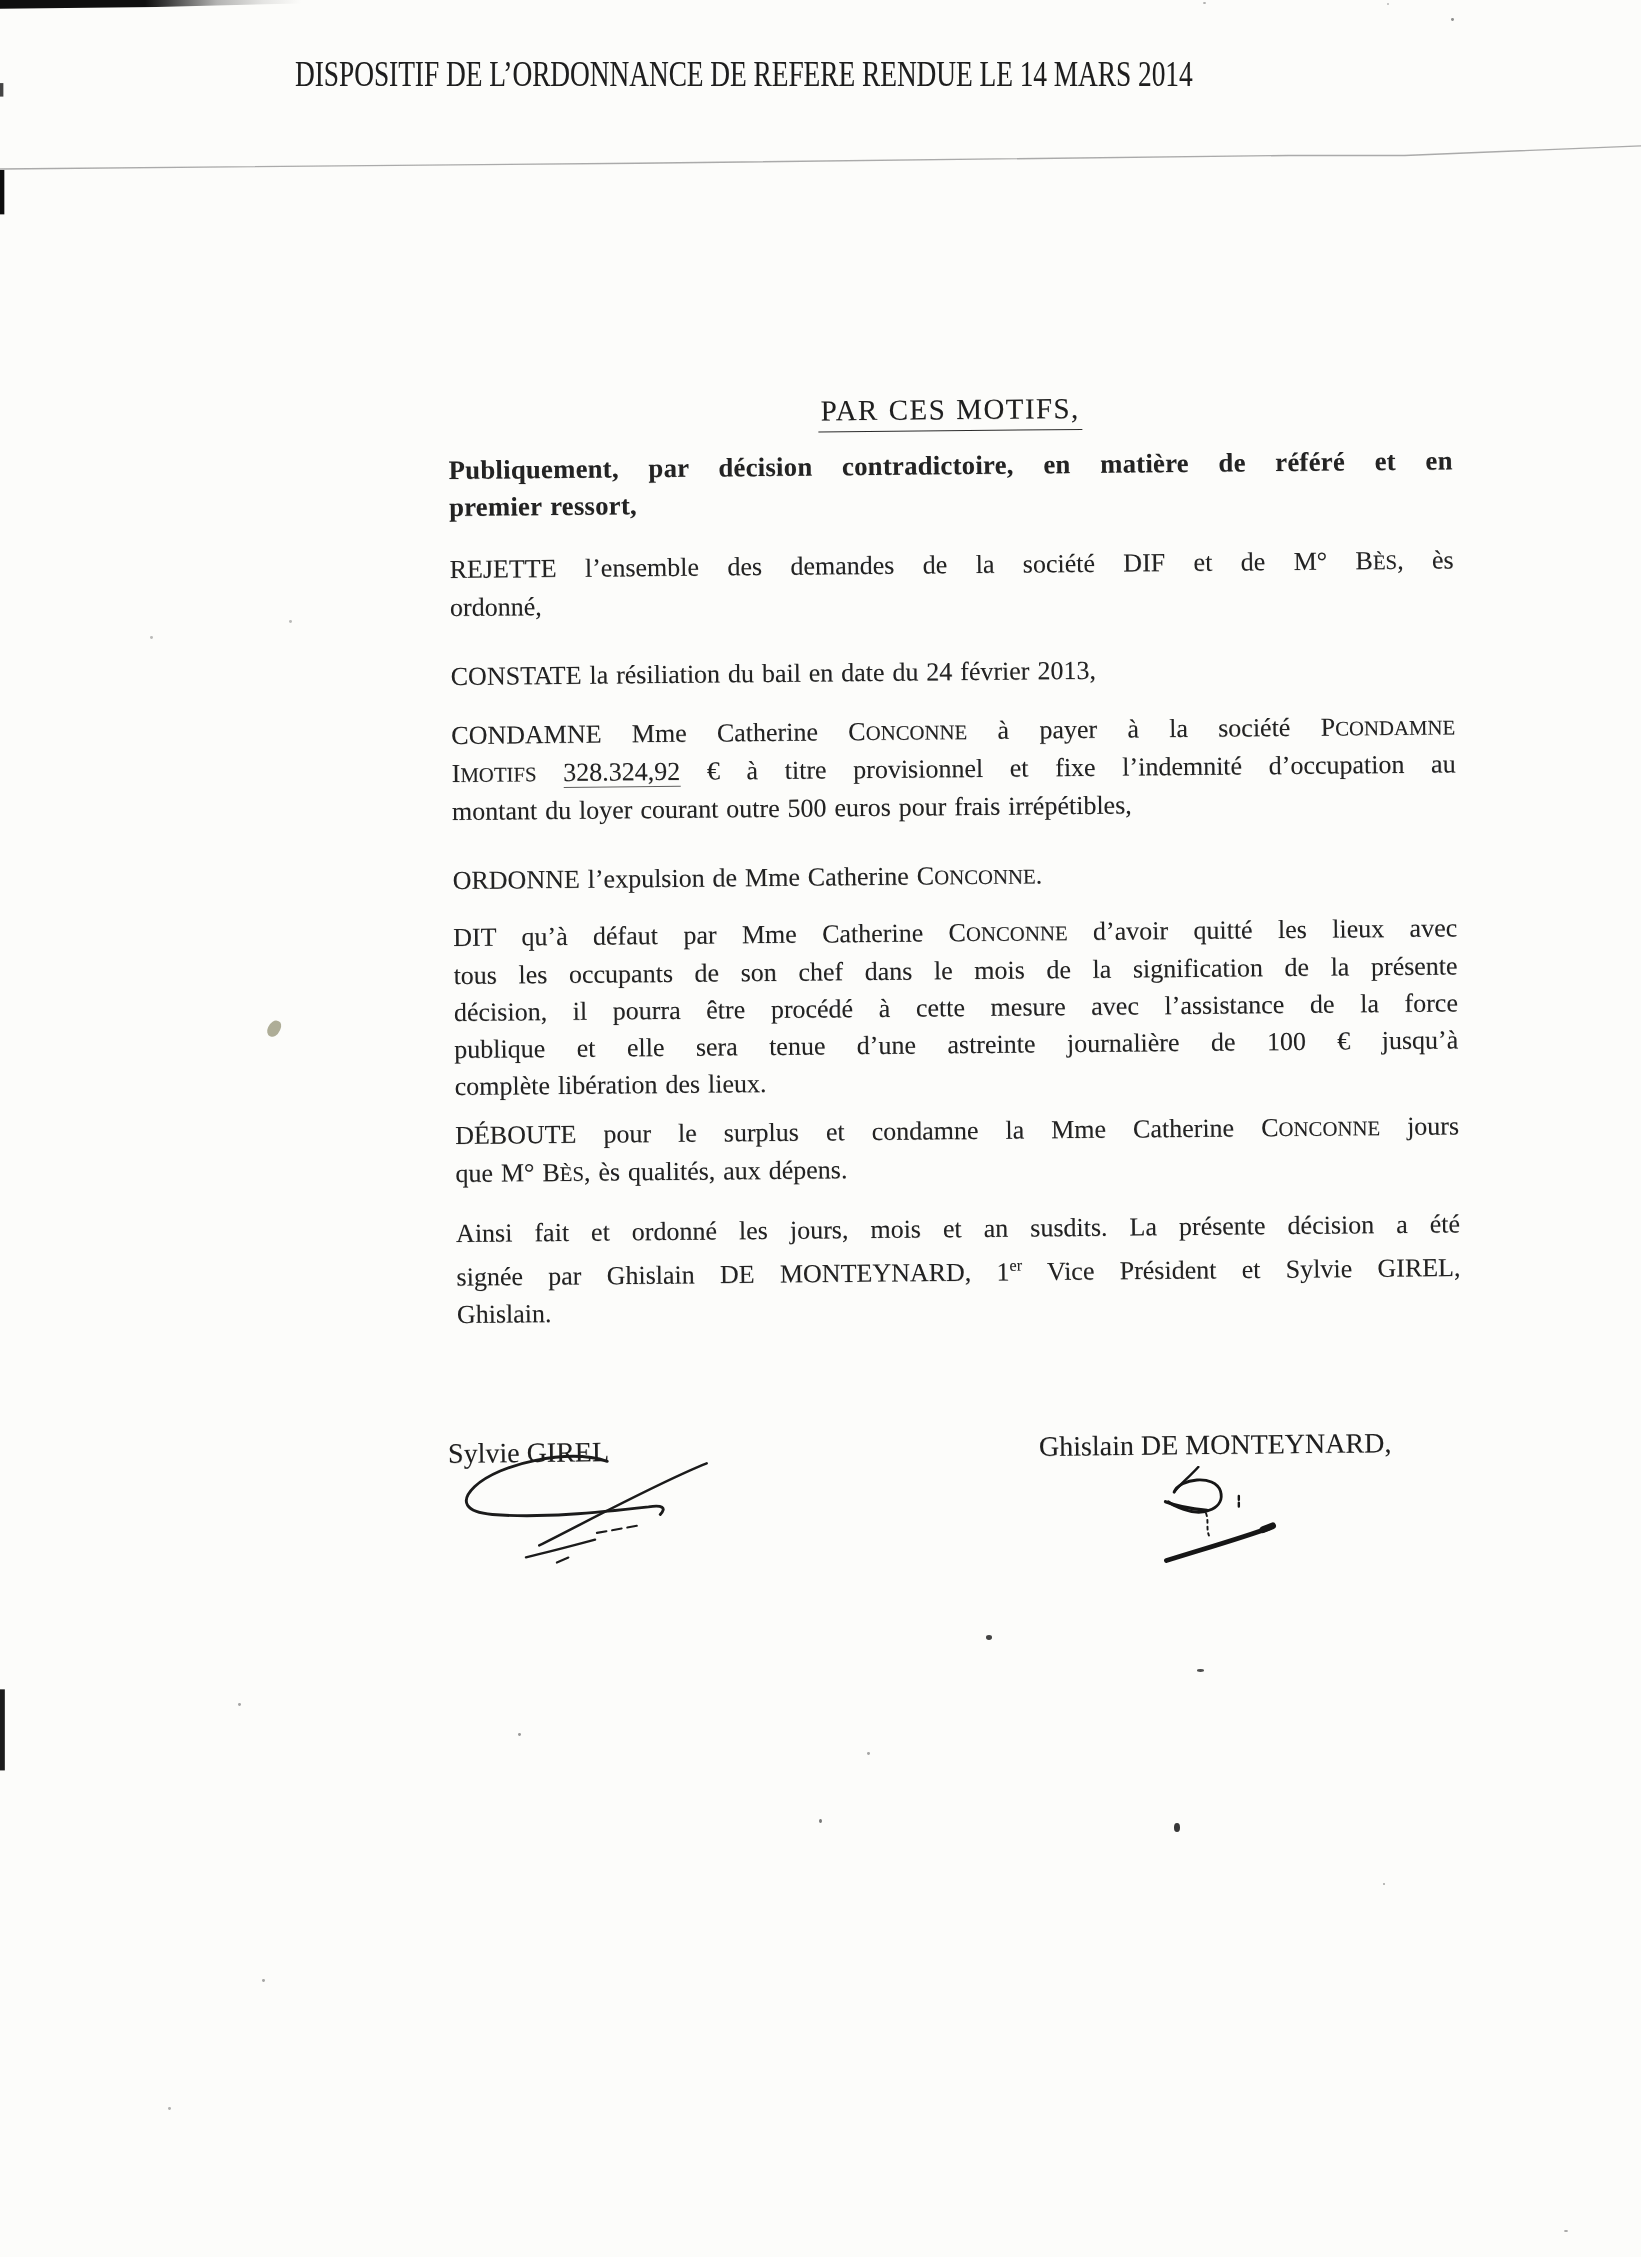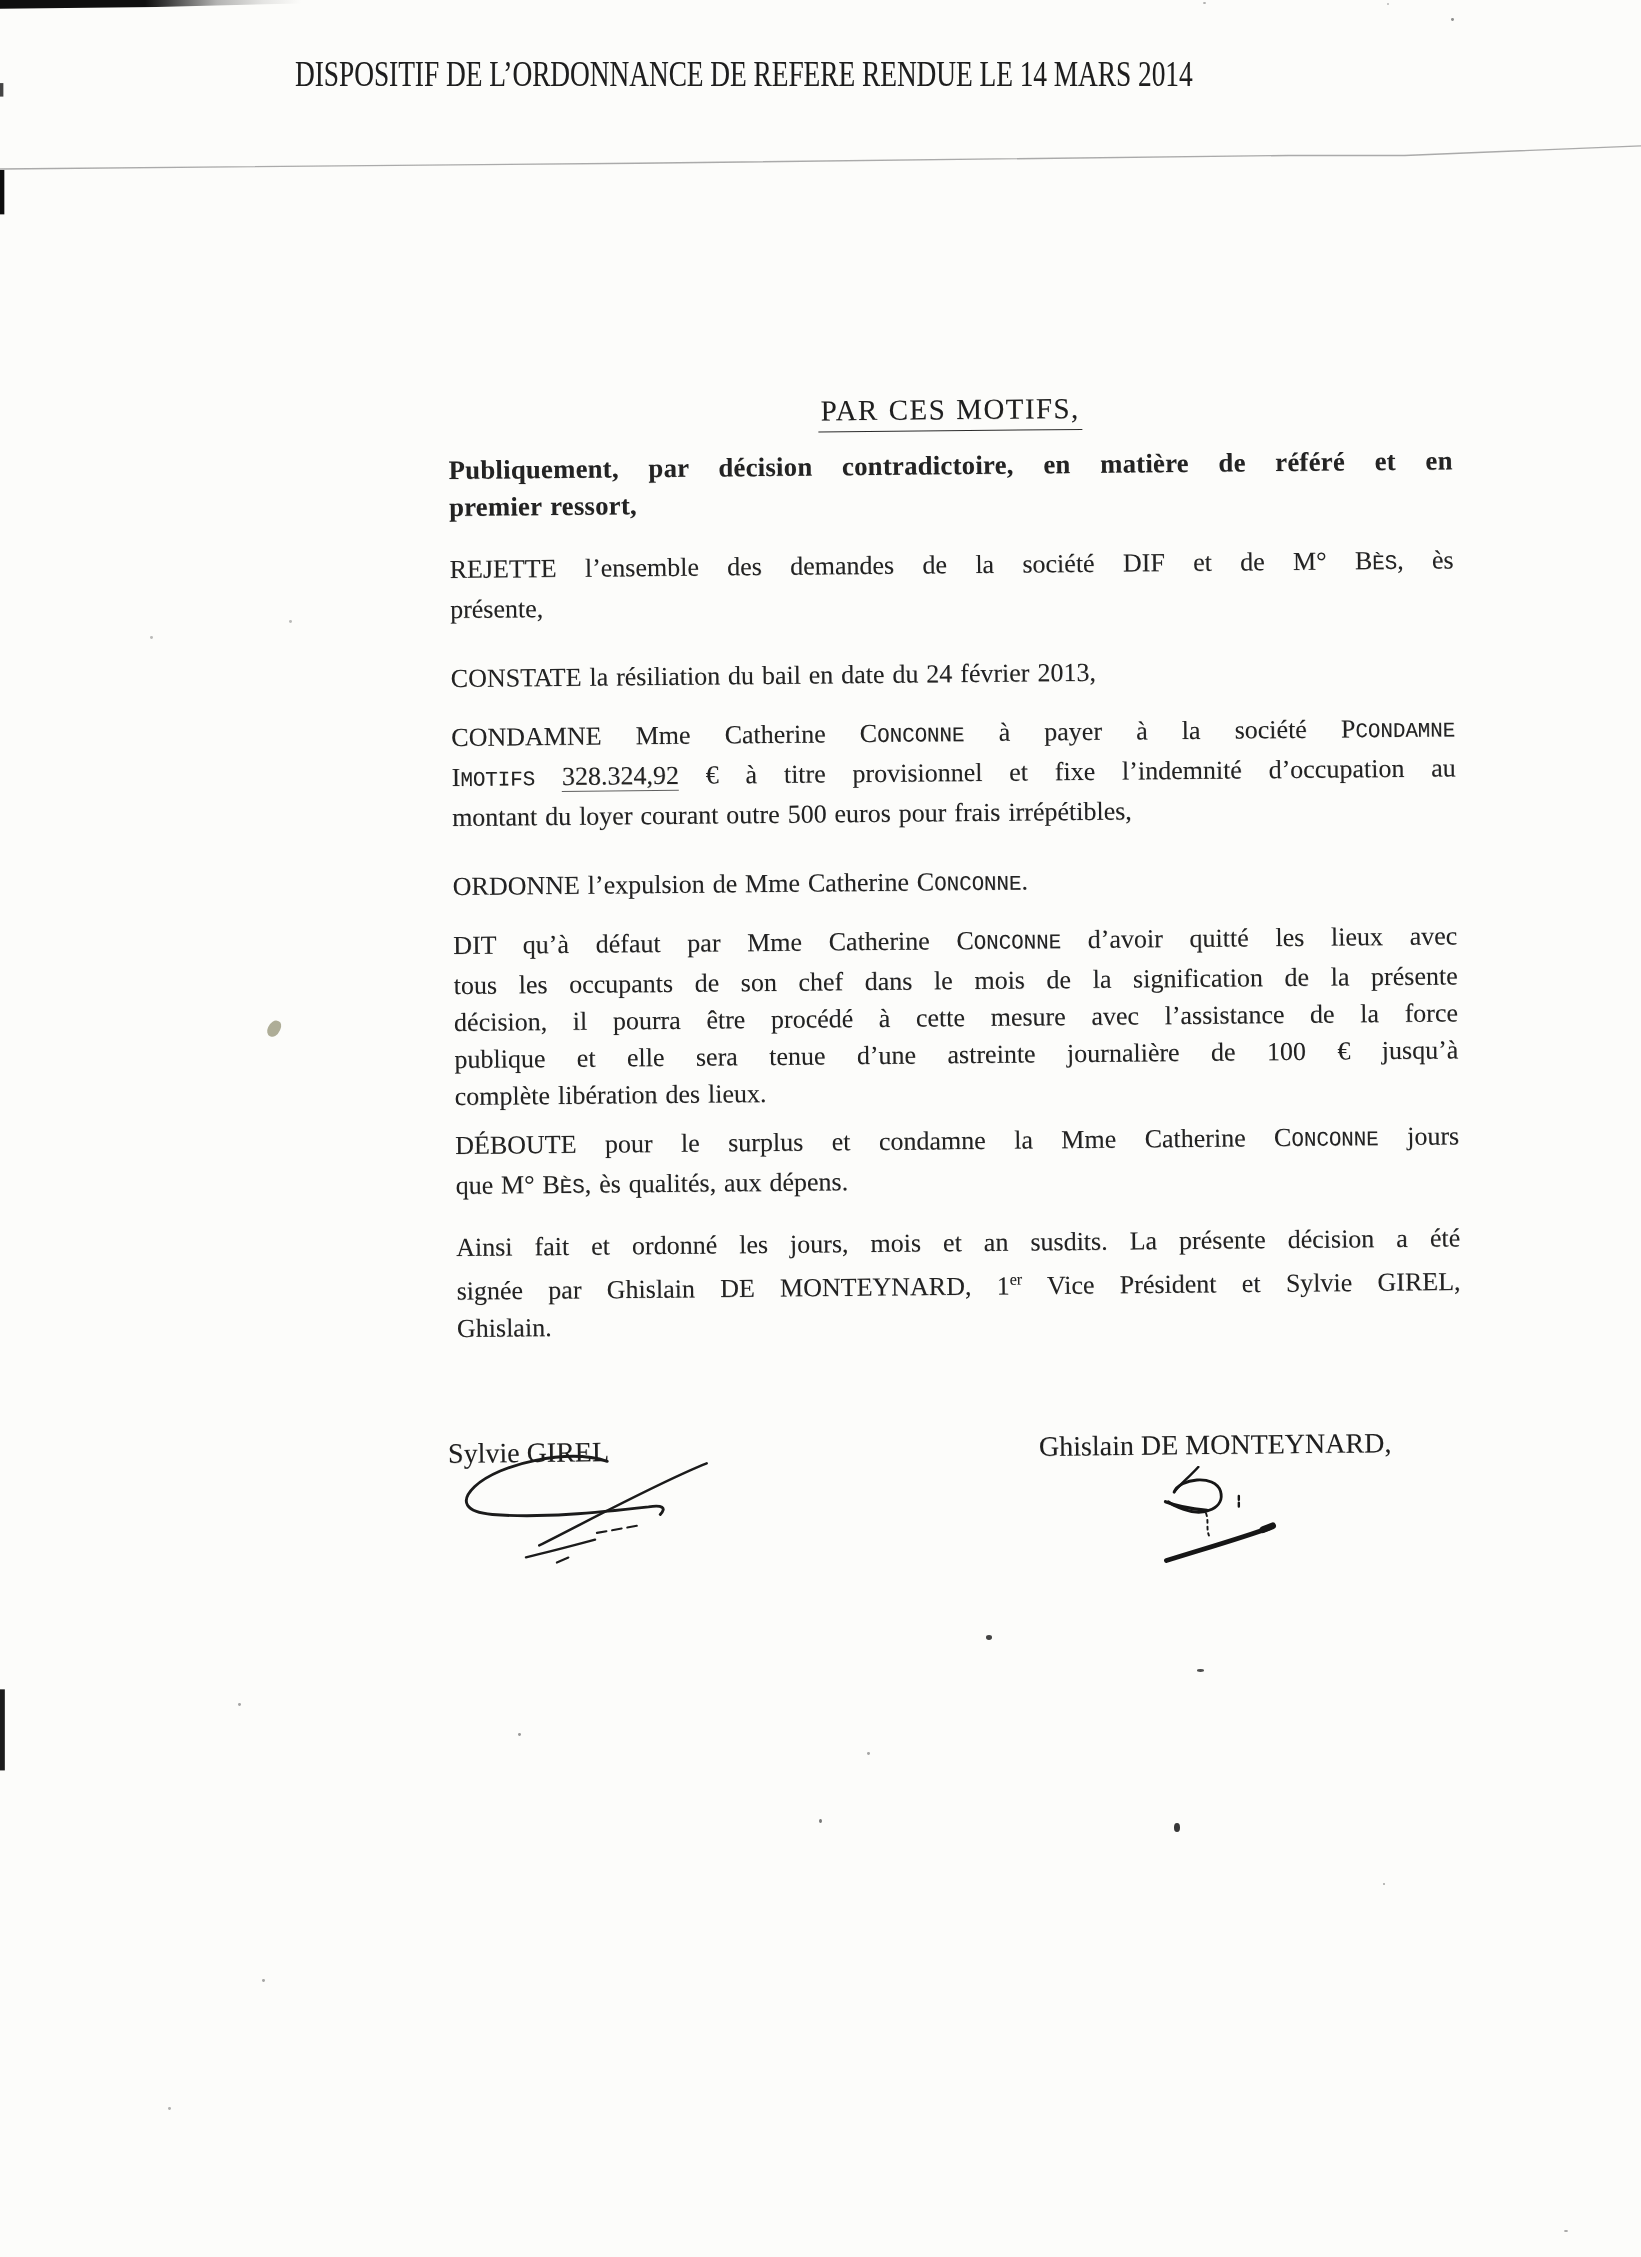--- a/index.html
+++ b/index.html
@@ -33,21 +33,21 @@
     font-size:26px;line-height:37px;word-spacing:1.4px;color:#232323;
   }
   .heading{text-align:center;margin-bottom:16.4px;}
   .heading-text{
     display:inline-block;border-bottom:1.9px solid #2b2b2b;
     padding:0 2.9px 1.9px;letter-spacing:1.4px;font-size:29px;color:#1f1f1f;
   }
   .para .line{text-align:justify;text-align-last:justify;}
   .para .line.last{text-align-last:left;}
   .para.bold{font-weight:bold;letter-spacing:0.3px;font-size:26.6px;}
-  .sc{font-size:.8em;font-family:Liberation Mono, monospace;}
+  .sc{font-size:.8em;}
   .sup{font-size:.62em;vertical-align:super;}
   .u{border-bottom:1.5px solid rgba(30,30,30,.7);}
   .sig-name{position:absolute;font-size:28px;white-space:nowrap;transform:rotate(-0.6deg);color:#1f1f1f;}
   .sig-name.left{left:448px;top:1437px;}
   .sig-name.right{left:1039px;top:1429px;}
   .sig-svg{position:absolute;pointer-events:none;}
   .sig-svg.girel{left:425px;top:1446px;transform:rotate(-1deg);}
   .sig-svg.monteynard{left:1089px;top:1466px;}
 </style>
 </head>
@@ -71,21 +71,21 @@
       <span class="heading-text">PAR CES MOTIFS,</span>
     </div>
 
     <div class="para bold" style="margin-bottom:25px">
       <div class="line"><span>Publiquement, par décision contradictoire, en matière de référé et en</span></div>
       <div class="line last"><span>premier ressort,</span></div>
     </div>
 
     <div class="para" style="margin-bottom:32px">
       <div class="line"><span>REJETTE l’ensemble des demandes de la société DIF et de M° B</span><span class="sc">ÈS</span><span>, ès</span></div>
-      <div class="line last"><span>présente,</span></div>
+      <div class="line last"><span>ordonné,</span></div>
     </div>
 
     <div class="para" style="margin-bottom:22px">
       <div class="line last"><span>CONSTATE la résiliation du bail en date du 24 février 2013,</span></div>
     </div>
 
     <div class="para" style="margin-bottom:32px">
       <div class="line"><span>CONDAMNE Mme Catherine C</span><span class="sc">ONCONNE</span><span> à payer à la société P</span><span class="sc">CONDAMNE</span></div>
       <div class="line"><span>I</span><span class="sc">MOTIFS</span><span> </span><span class="u">328.324,92</span><span> € à titre provisionnel et fixe l’indemnité d’occupation au</span></div>
       <div class="line last"><span>montant du loyer courant outre 500 euros pour frais irrépétibles,</span></div>

